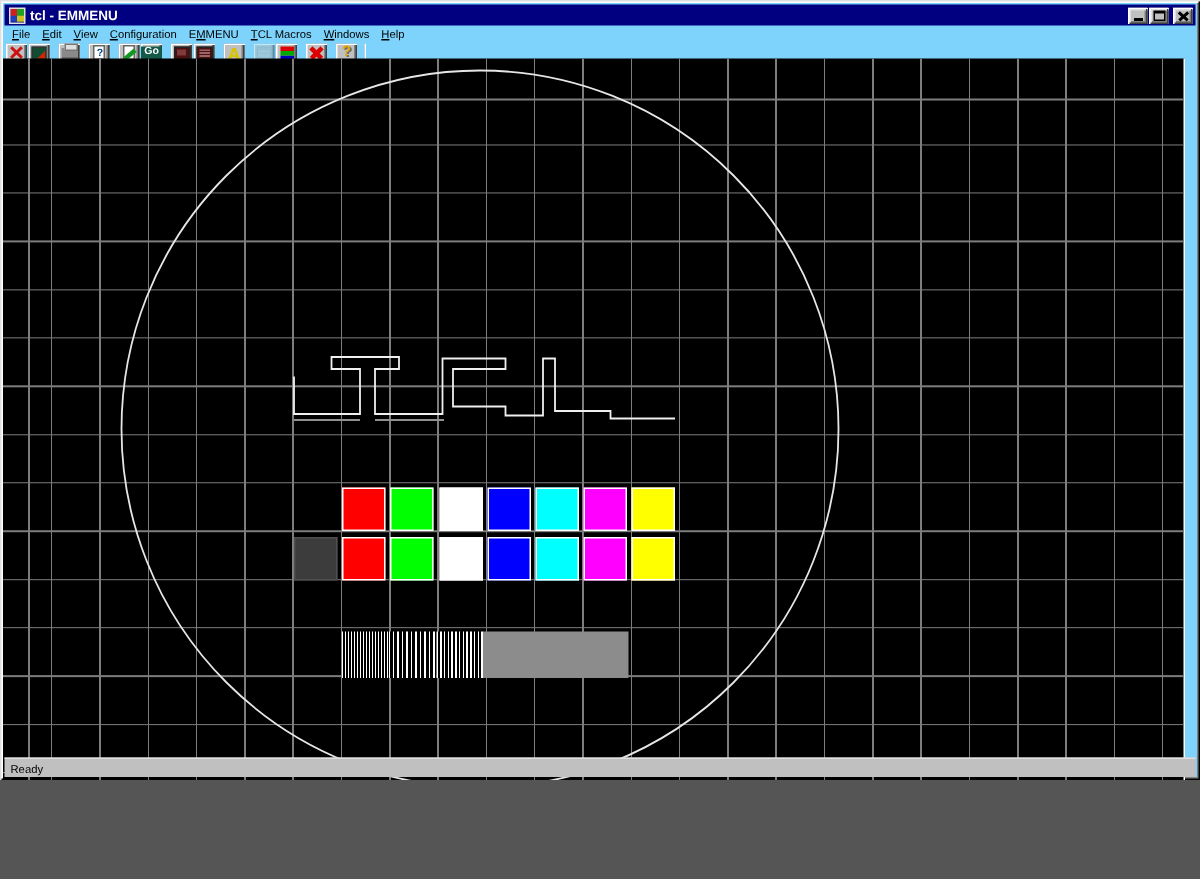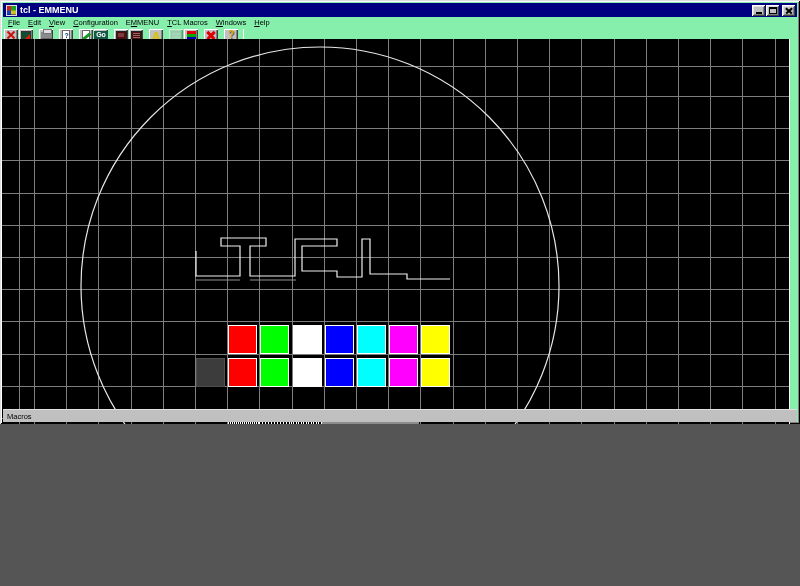--- a/index.html
+++ b/index.html
@@ -1,18 +1,18 @@
 <!DOCTYPE html>
 <html style="--grid-color: #7d7d7d; --gray-block: #8c8c8c;"><head>
 <meta charset="utf-8">
 <style>
   html,body{margin:0;padding:0;background:#555;}
   *{box-sizing:border-box;}
   .window{
-    position:relative;width:800px;height:424px;background:#86efac;
+    position:relative;width:800px;height:520px;background:#7dd3fc;
     font-family:"Liberation Sans",sans-serif;
     box-shadow:inset 1px 1px 0 #dfdfdf, inset -1px -1px 0 #000,
                inset 2px 2px 0 #fff, inset -2px -2px 0 #808080;
     overflow:hidden;
   }
   
   .titlebar{position:absolute;left:3px;top:3px;right:3px;height:14px;
     background:#000080;display:flex;align-items:center;padding:0 2px;}
   .app-icon{width:11px;height:11px;margin:0 3px 0 1px;border:1px solid #dfdfdf;
     background-image:linear-gradient(90deg,#d02020 0 50%,#20a020 50% 100%),
@@ -218,16 +218,16 @@
       <div class="sq" data-name="color-square-row2-0" style="left: 226px; top: 319px; background: rgb(255, 0, 0);"></div>
       <div class="sq" data-name="color-square-row2-1" style="left: 258px; top: 319px; background: rgb(0, 255, 0);"></div>
       <div class="sq" data-name="color-square-row2-2" style="left: 291px; top: 319px; background: rgb(255, 255, 255);"></div>
       <div class="sq" data-name="color-square-row2-3" style="left: 323px; top: 319px; background: rgb(0, 0, 255);"></div>
       <div class="sq" data-name="color-square-row2-4" style="left: 355px; top: 319px; background: rgb(0, 255, 255);"></div>
       <div class="sq" data-name="color-square-row2-5" style="left: 387px; top: 319px; background: rgb(255, 0, 255);"></div>
       <div class="sq" data-name="color-square-row2-6" style="left: 419px; top: 319px; background: rgb(255, 255, 0);"></div>
     </div>
 
   <div class="statusbar" data-name="status-bar">
-    <span data-name="status-text">Macros</span>
+    <span data-name="status-text">Ready</span>
   </div>
 
 </div>
 
 </body></html>

